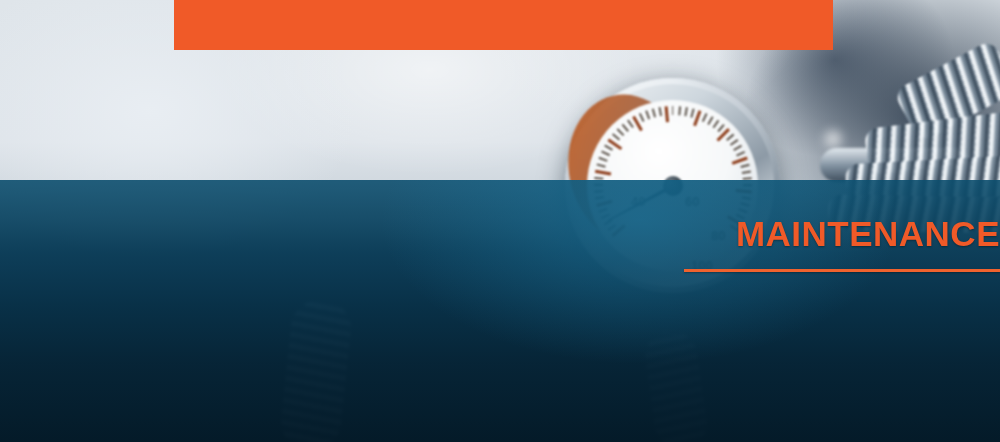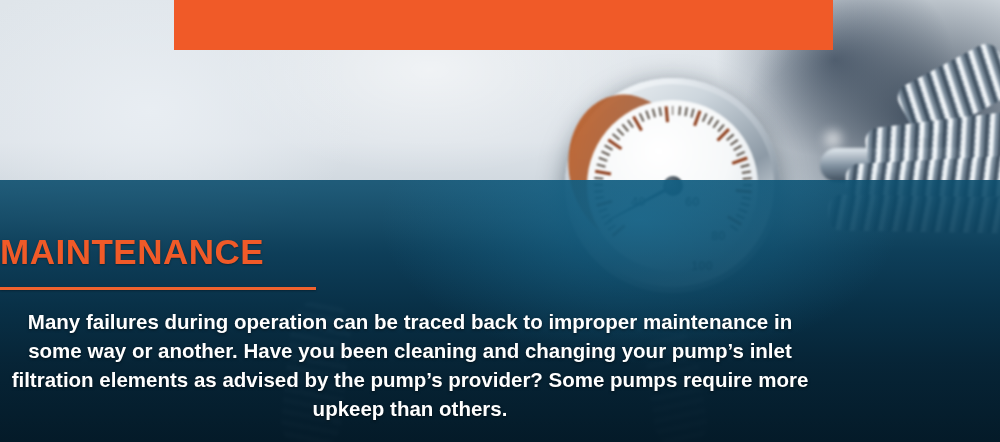--- a/index.html
+++ b/index.html
@@ -129,22 +129,22 @@
 
   
   .orange-bar {
     position:absolute; left:174px; top:0; width:659px; height:50px;
     background:#F05A28;
   }
 
   
   .content {
     position:absolute; left:0; top:180px; width:1000px; height:262px;
-    display:flex; flex-direction:column; align-items:flex-start;
-    padding-top:54px;
+    display:flex; flex-direction:column; align-items:flex-end;
+    padding-top:36px;
   }
   .title {
     font-size:35px; font-weight:700; letter-spacing:.5px;
     color:#F05A28; line-height:1;
     text-shadow:0 1px 2px rgba(0,0,0,.35);
   }
   .title-rule {
     width:316px; height:3px; background:#F0622E; margin-top:18px;
     box-shadow:0 1px 2px rgba(0,0,0,.3);
   }
@@ -244,16 +244,15 @@
     <div class="hose-bottom2"></div>
   </div>
 
   <div class="overlay"></div>
 
   <div class="orange-bar"></div>
 
   <div class="content">
     <div class="title">MAINTENANCE</div>
     <div class="title-rule"></div>
-    <p class="body-text">Many failures during operation can be traced back to improper maintenance in some way or another. Have you been cleaning and changing your pump’s inlet filtration elements as advised by the pump’s provider? Some pumps require more upkeep than others.</p>
   </div>
 
 </div>
 
 </body></html>

